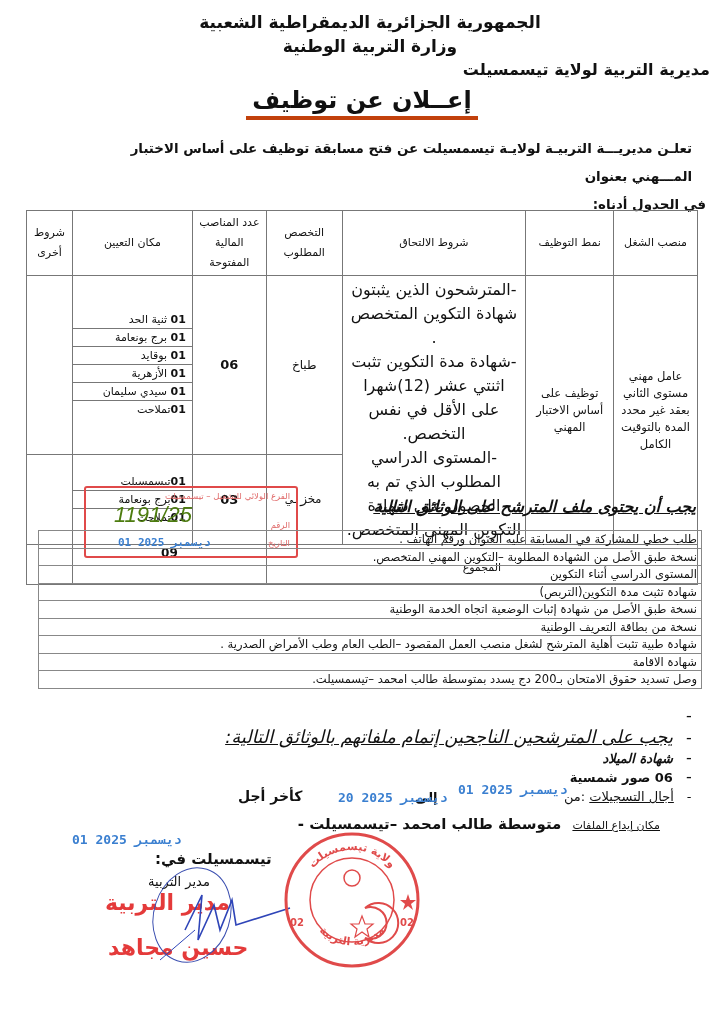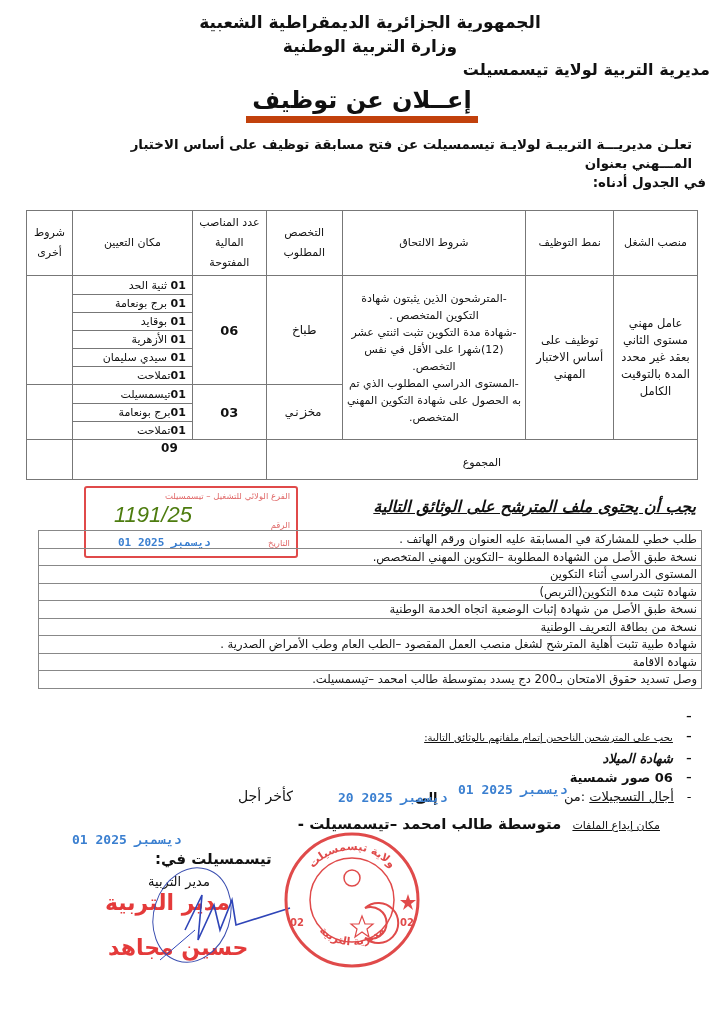--- a/index.html
+++ b/index.html
@@ -5,42 +5,42 @@
   html, body { margin:0; padding:0; background:#ffffff; }
   body { width:724px; height:1024px; position:relative; overflow:hidden;
          font-family:"DejaVu Sans", sans-serif; color:#111; }
   .rtl { direction:rtl; }
   .abs { position:absolute; }
 
   .hdr1 { top:12px; left:180px; width:380px; text-align:center; font-size:17px; font-weight:bold; }
   .hdr2 { top:36px; left:180px; width:380px; text-align:center; font-size:17px; font-weight:bold; }
   .hdr3 { top:60px; right:14px; font-size:16px; font-weight:bold; }
   .title { top:86px; left:0; width:724px; text-align:center; font-size:24px; font-weight:bold; }
-  .title span { border-bottom:7px solid #c2410c; padding:0 6px 2px; }
-
-  .intro { top:135px; right:18px; width:600px; font-size:13.4px; font-weight:bold; line-height:19px; }
+  .title span { border-bottom:4px solid #c2410c; padding:0 6px 2px; }
+
+  .intro { top:135px; right:18px; width:600px; font-size:13.4px; font-weight:bold; line-height:28px; }
   .intro p { margin:0; }
   .intro .l1 { padding-right:14px; }
 
   table.main { position:absolute; top:210px; left:26px; width:672px; border-collapse:collapse;
                direction:rtl; font-size:11px; }
   table.main th, table.main td { border:1px solid #777; text-align:center; vertical-align:middle; }
   table.main th { font-weight:normal; height:64px; line-height:20px; padding:0 3px; }
   table.main td.cell { padding:2px 4px; }
   .place { font-size:11px; height:17px; line-height:17px; border-bottom:1px solid #777; text-align:right; padding:0 6px; }
   .place:last-child { border-bottom:none; }
   .place b { font-weight:bold; }
 
   .docs-heading { top:497px; right:28px; font-size:16px; font-weight:bold; font-style:italic; text-decoration:underline; }
 
   table.docs { position:absolute; top:530px; left:38px; width:664px; border-collapse:collapse; direction:rtl; font-size:11.5px; }
   table.docs td { border:1px solid #888; height:16.5px; padding:0 4px; text-align:right;margin-top:48px; }
   .req-line { position:absolute; right:24px; direction:rtl; white-space:nowrap; }
   .req-line .d { display:inline-block; width:22px; text-align:center; }
-  .it-ul { text-decoration:underline; font-size:10px; }
+  .it-ul { font-style:italic; text-decoration:underline; font-size:18px; }
   .it { font-style:italic; font-size:13px; font-weight:bold; }
 
   .stamp-date { color:#3a7fd0; font-family:"DejaVu Sans Mono", monospace; font-weight:bold; font-size:13px; direction:ltr; }
 
   .sign-city { top:850px; left:155px; font-size:15px; font-weight:bold; }
   .sign-dir { top:874px; left:148px; font-size:13px; }
 
   .stamp-rect { top:486px; left:84px; width:210px; height:68px; border:2px solid #e04a4a; border-radius:3px; }
   .stamp-rect .ln { position:absolute; right:6px; color:#e06a6a; font-size:8.5px; direction:rtl; white-space:nowrap; }
 
@@ -75,21 +75,21 @@
     <th>نمط التوظيف</th>
     <th>شروط الالتحاق</th>
     <th>التخصص المطلوب</th>
     <th>عدد المناصب المالية المفتوحة</th>
     <th>مكان التعيين</th>
     <th>شروط أخرى</th>
   </tr>
   <tr>
     <td class="cell" rowspan="2" style="font-size:11.5px;line-height:17px;">عامل مهني مستوى الثاني بعقد غير محدد المدة بالتوقيت الكامل</td>
     <td class="cell" rowspan="2" style="font-size:11.5px;line-height:17px;">توظيف على أساس الاختبار المهني</td>
-    <td class="cell" rowspan="2" style="font-size:11px;line-height:17px;">
+    <td class="cell" rowspan="2" style="font-size:16px;line-height:24px;">
       <div>-المترشحون الذين يثبتون شهادة التكوين المتخصص .</div>
       <div>-شهادة مدة التكوين تثبت اثنتي عشر (12)شهرا على الأقل في نفس التخصص.</div>
       <div>-المستوى الدراسي المطلوب الذي تم به الحصول على شهادة التكوين المهني المتخصص.</div>
     </td>
     <td class="cell" style="height:104px;font-size:12px;">طباخ</td>
     <td class="cell" style="font-size:13px;font-weight:bold;">06</td>
     <td style="padding:0;">
       <div class="place"><b>01</b> <span>ثنية الحد</span></div>
       <div class="place"><b>01</b> <span>برج بونعامة</span></div>
       <div class="place"><b>01</b> <span>بوقايد</span></div>
@@ -173,21 +173,21 @@
 </div>
 
 <div class="req-line" style="top:789px;font-size:13px;">
   <span class="d">-</span>
   <span style="text-decoration:underline;">أجال التسجيلات</span>
   <span>:من</span>
 </div>
 <div class="abs stamp-date" style="top:782px;left:458px;">01 ديسمبر 2025</div>
 <div class="abs" style="top:790px;left:415px;font-size:13px;font-weight:bold;">إلى</div>
 <div class="abs stamp-date" style="top:790px;left:338px;">20 ديسمبر 2025</div>
-<div class="abs" style="top:788px;left:238px;font-size:14px;font-weight:normal;direction:rtl;">كأخر أجل</div>
+<div class="abs" style="top:788px;left:238px;font-size:14px;font-weight:bold;direction:rtl;">كأخر أجل</div>
 
 <div class="abs rtl" style="top:814px;right:64px;white-space:nowrap;">
   <span style="font-size:11px;text-decoration:underline;">مكان إيداع الملفات</span>
   <span style="font-size:15px;font-weight:bold;margin-right:6px;">متوسطة طالب امحمد  –تيسمسيلت -</span>
 </div>
 
 <div class="abs stamp-date" style="top:832px;left:72px;">01 ديسمبر 2025</div>
 <div class="abs sign-city rtl">تيسمسيلت في:</div>
 <div class="abs sign-dir rtl">مدير التربية</div>
 <div class="red-name" style="top:890px;left:105px;">مدير التربية</div>

